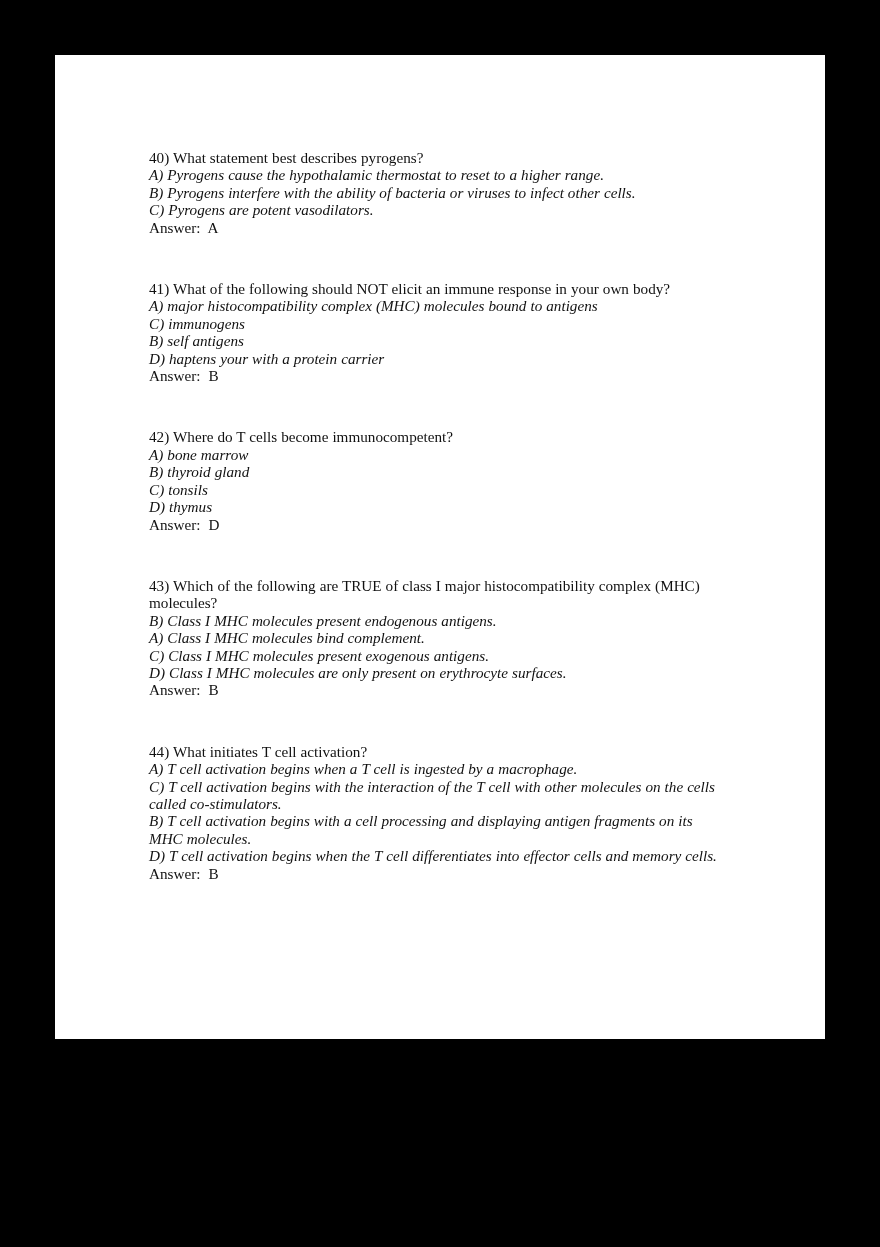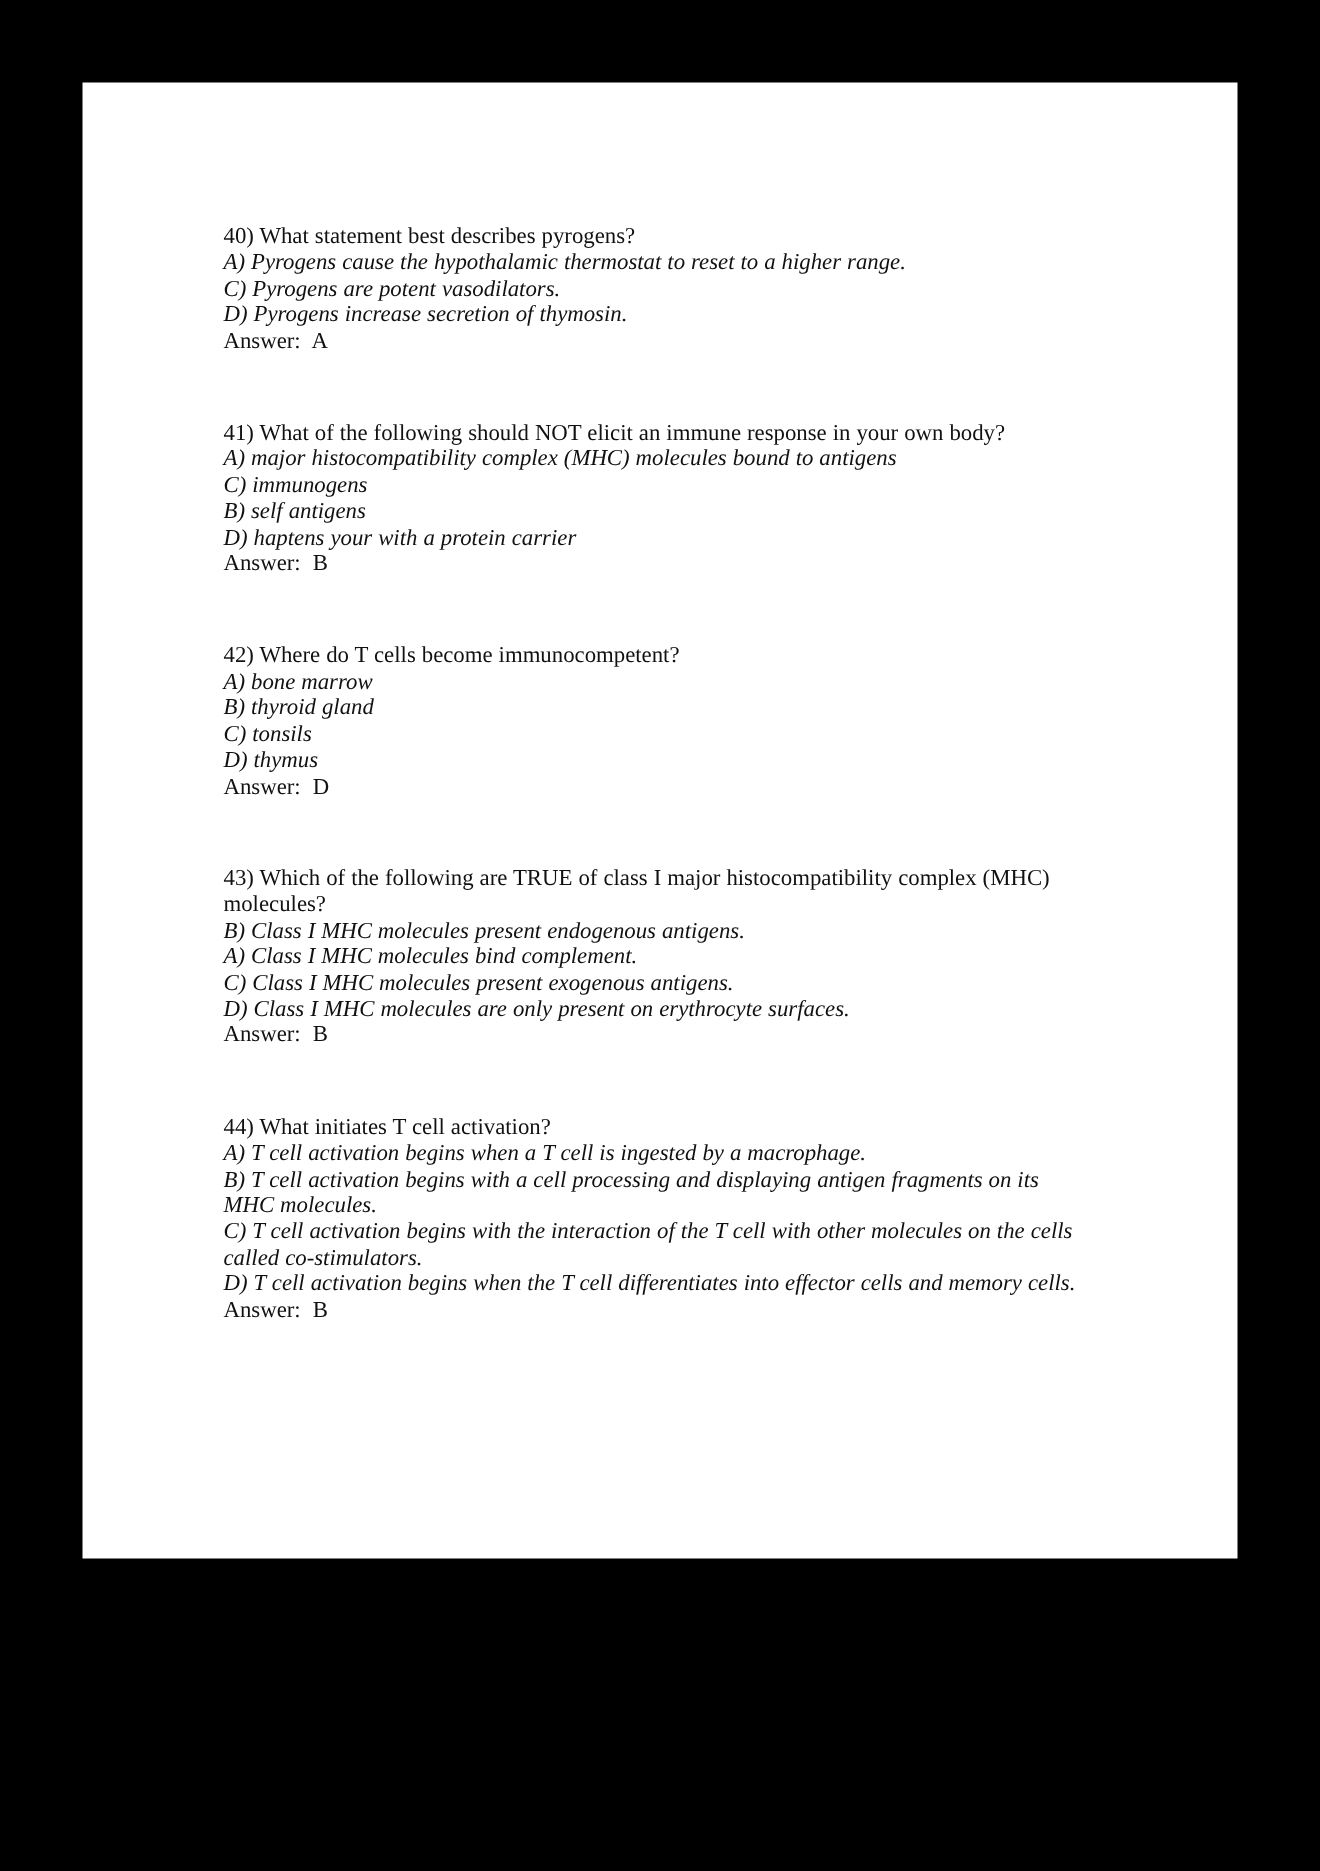--- a/index.html
+++ b/index.html
@@ -55,22 +55,22 @@
 </style>
 </head>
 <body>
 
 <div class="page-sheet">
   <div class="content-area">
 
     <div class="question-block">
       <div class="q-line q-stem">40) What statement best describes pyrogens?</div>
       <div class="q-line q-choice">A) Pyrogens cause the hypothalamic thermostat to reset to a higher range.</div>
+      <div class="q-line q-choice">B) Pyrogens interfere with the ability of bacteria or viruses to infect other cells.</div>
       <div class="q-line q-choice">C) Pyrogens are potent vasodilators.</div>
-      <div class="q-line q-choice">D) Pyrogens increase secretion of thymosin.</div>
       <div class="q-line q-answer">Answer:  A</div>
     </div>
 
     <div class="question-block">
       <div class="q-line q-stem">41) What of the following should NOT elicit an immune response in your own body?</div>
       <div class="q-line q-choice">A) major histocompatibility complex (MHC) molecules bound to antigens</div>
       <div class="q-line q-choice">C) immunogens</div>
       <div class="q-line q-choice">B) self antigens</div>
       <div class="q-line q-choice">D) haptens your with a protein carrier</div>
       <div class="q-line q-answer">Answer:  B</div>
@@ -90,20 +90,20 @@
       <div class="q-line q-choice">B) Class I MHC molecules present endogenous antigens.</div>
       <div class="q-line q-choice">A) Class I MHC molecules bind complement.</div>
       <div class="q-line q-choice">C) Class I MHC molecules present exogenous antigens.</div>
       <div class="q-line q-choice">D) Class I MHC molecules are only present on erythrocyte surfaces.</div>
       <div class="q-line q-answer">Answer:  B</div>
     </div>
 
     <div class="question-block">
       <div class="q-line q-stem">44) What initiates T cell activation?</div>
       <div class="q-line q-choice">A) T cell activation begins when a T cell is ingested by a macrophage.</div>
+      <div class="q-line q-choice">C) T cell activation begins with the interaction of the T cell with other molecules on the cells called co-stimulators.</div>
       <div class="q-line q-choice">B) T cell activation begins with a cell processing and displaying antigen fragments on its MHC molecules.</div>
-      <div class="q-line q-choice">C) T cell activation begins with the interaction of the T cell with other molecules on the cells called co-stimulators.</div>
       <div class="q-line q-choice">D) T cell activation begins when the T cell differentiates into effector cells and memory cells.</div>
       <div class="q-line q-answer">Answer:  B</div>
     </div>
 
   </div>
 </div>
 
 </body></html>

